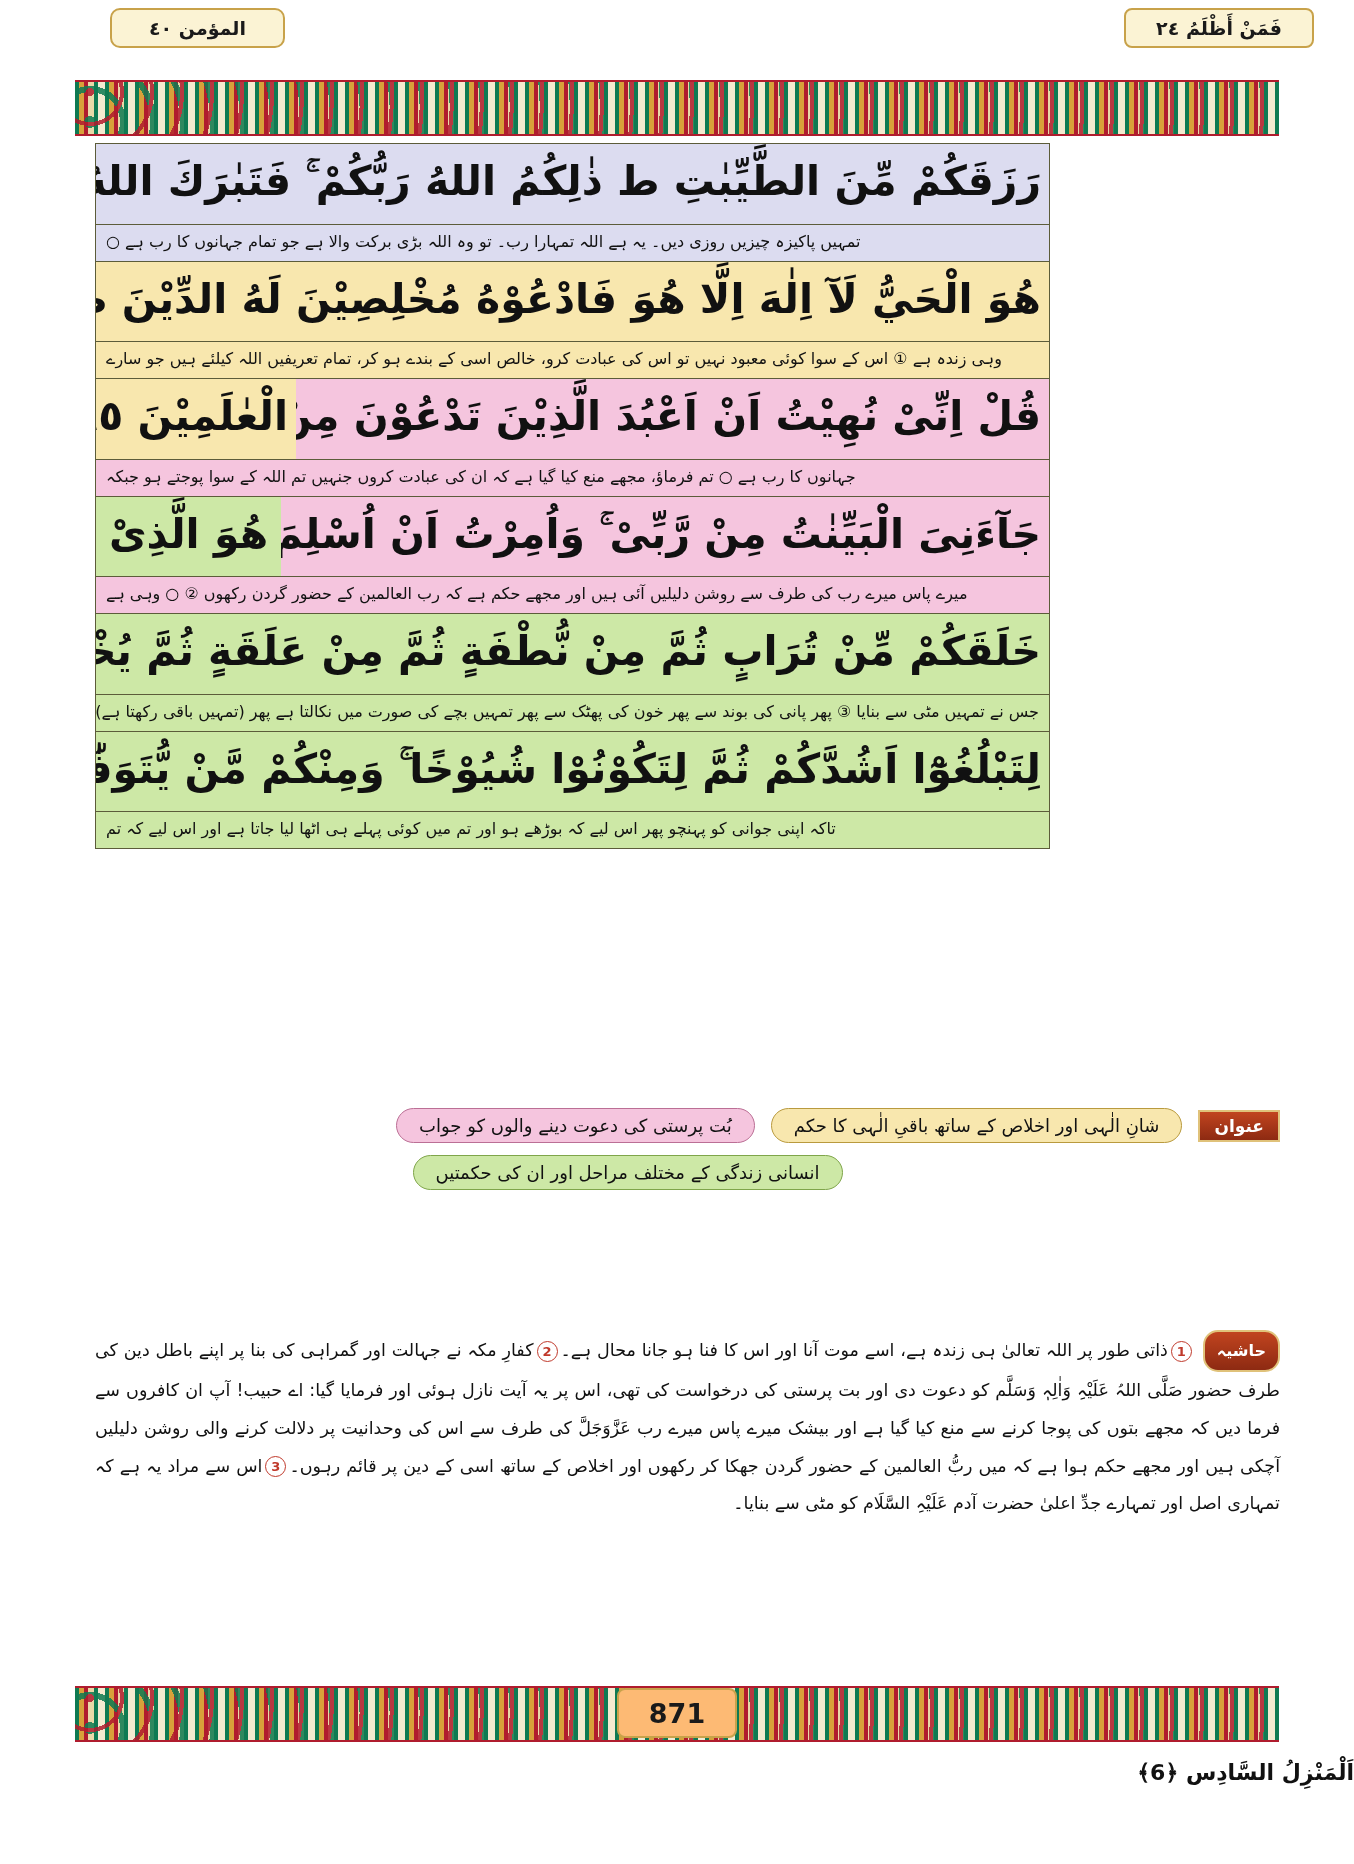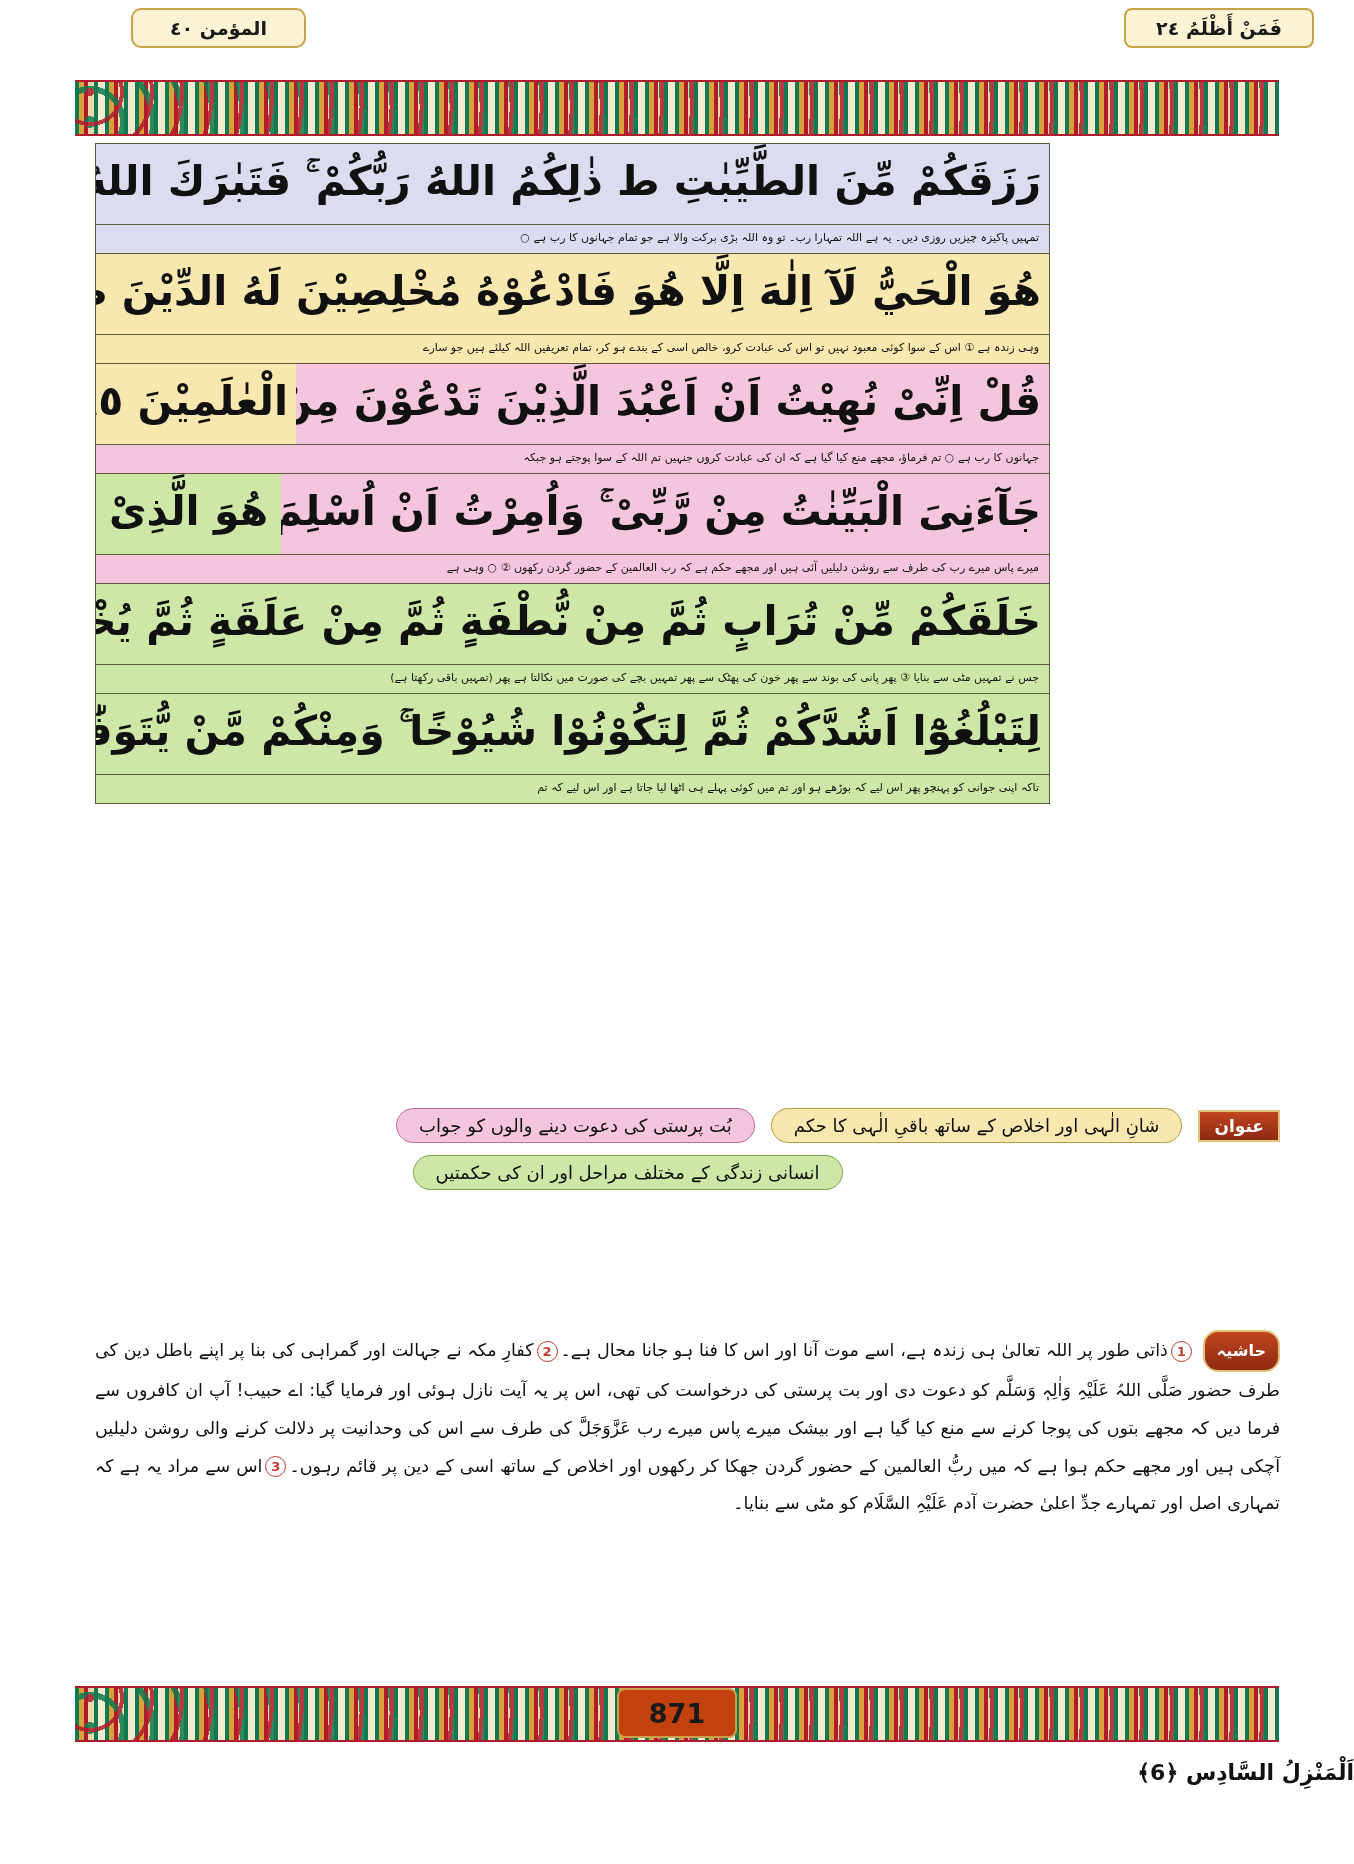--- a/index.html
+++ b/index.html
@@ -47,30 +47,30 @@
     top: 8px;
     height: 40px;
     background: #fbf3d4;
     border: 2px solid #c8a24a;
     border-radius: 10px;
     display: flex; align-items: center; justify-content: center;
     z-index: 4;
     direction: rtl;
     font-family: "DejaVu Sans", sans-serif;
     font-size: 19px; font-weight: bold; color: #1a1a1a;
-    padding: 0 10px; white-space: nowrap; margin-left: 21px;
+    padding: 0 10px; white-space: nowrap;
   }
   .cartouche.juz  { right: 40px; width: 190px; border-radius: 8px; }
   .cartouche.sura { left: 110px; width: 175px; }
 
   .page-number-box {
     position: absolute;
     top: 1688px; left: 50%; transform: translateX(-50%);
     width: 120px; height: 50px;
-    background: #c2410c;
+    background: #fdba74;
     border: 2px solid #c8a24a;
     border-radius: 8px;
     display:flex; align-items:center; justify-content:center;
     z-index: 4;
     font-size: 27px; font-weight: bold; color: #1a1a1a;
     font-family: "DejaVu Sans", sans-serif;
   }
 
   
   .text-column {
@@ -88,23 +88,23 @@
     font-size: 41px;
     font-weight: bold;
     line-height: 1.55;
     color: #111;
     padding: 6px 8px 10px;
     white-space: nowrap;
     overflow: hidden;
   }
   .urdu-line {
     direction: rtl;
-    text-align: right;
-    font-family: "DejaVu Sans", "Liberation Sans", sans-serif;
-    font-size: 11px;
+    text-align: left;
+    font-family: "DejaVu Sans", "Liberation Sans", sans-serif;
+    font-size: 16px;
     line-height: 1.5;
     color: #111;
     padding: 5px 10px 7px;
     border-top: 1.5px solid #5c5c3a;
     white-space: nowrap;
     overflow: hidden;
   }
   .split-row { display: flex; }
   .split-row > div { padding: 6px 8px 10px; }
 

